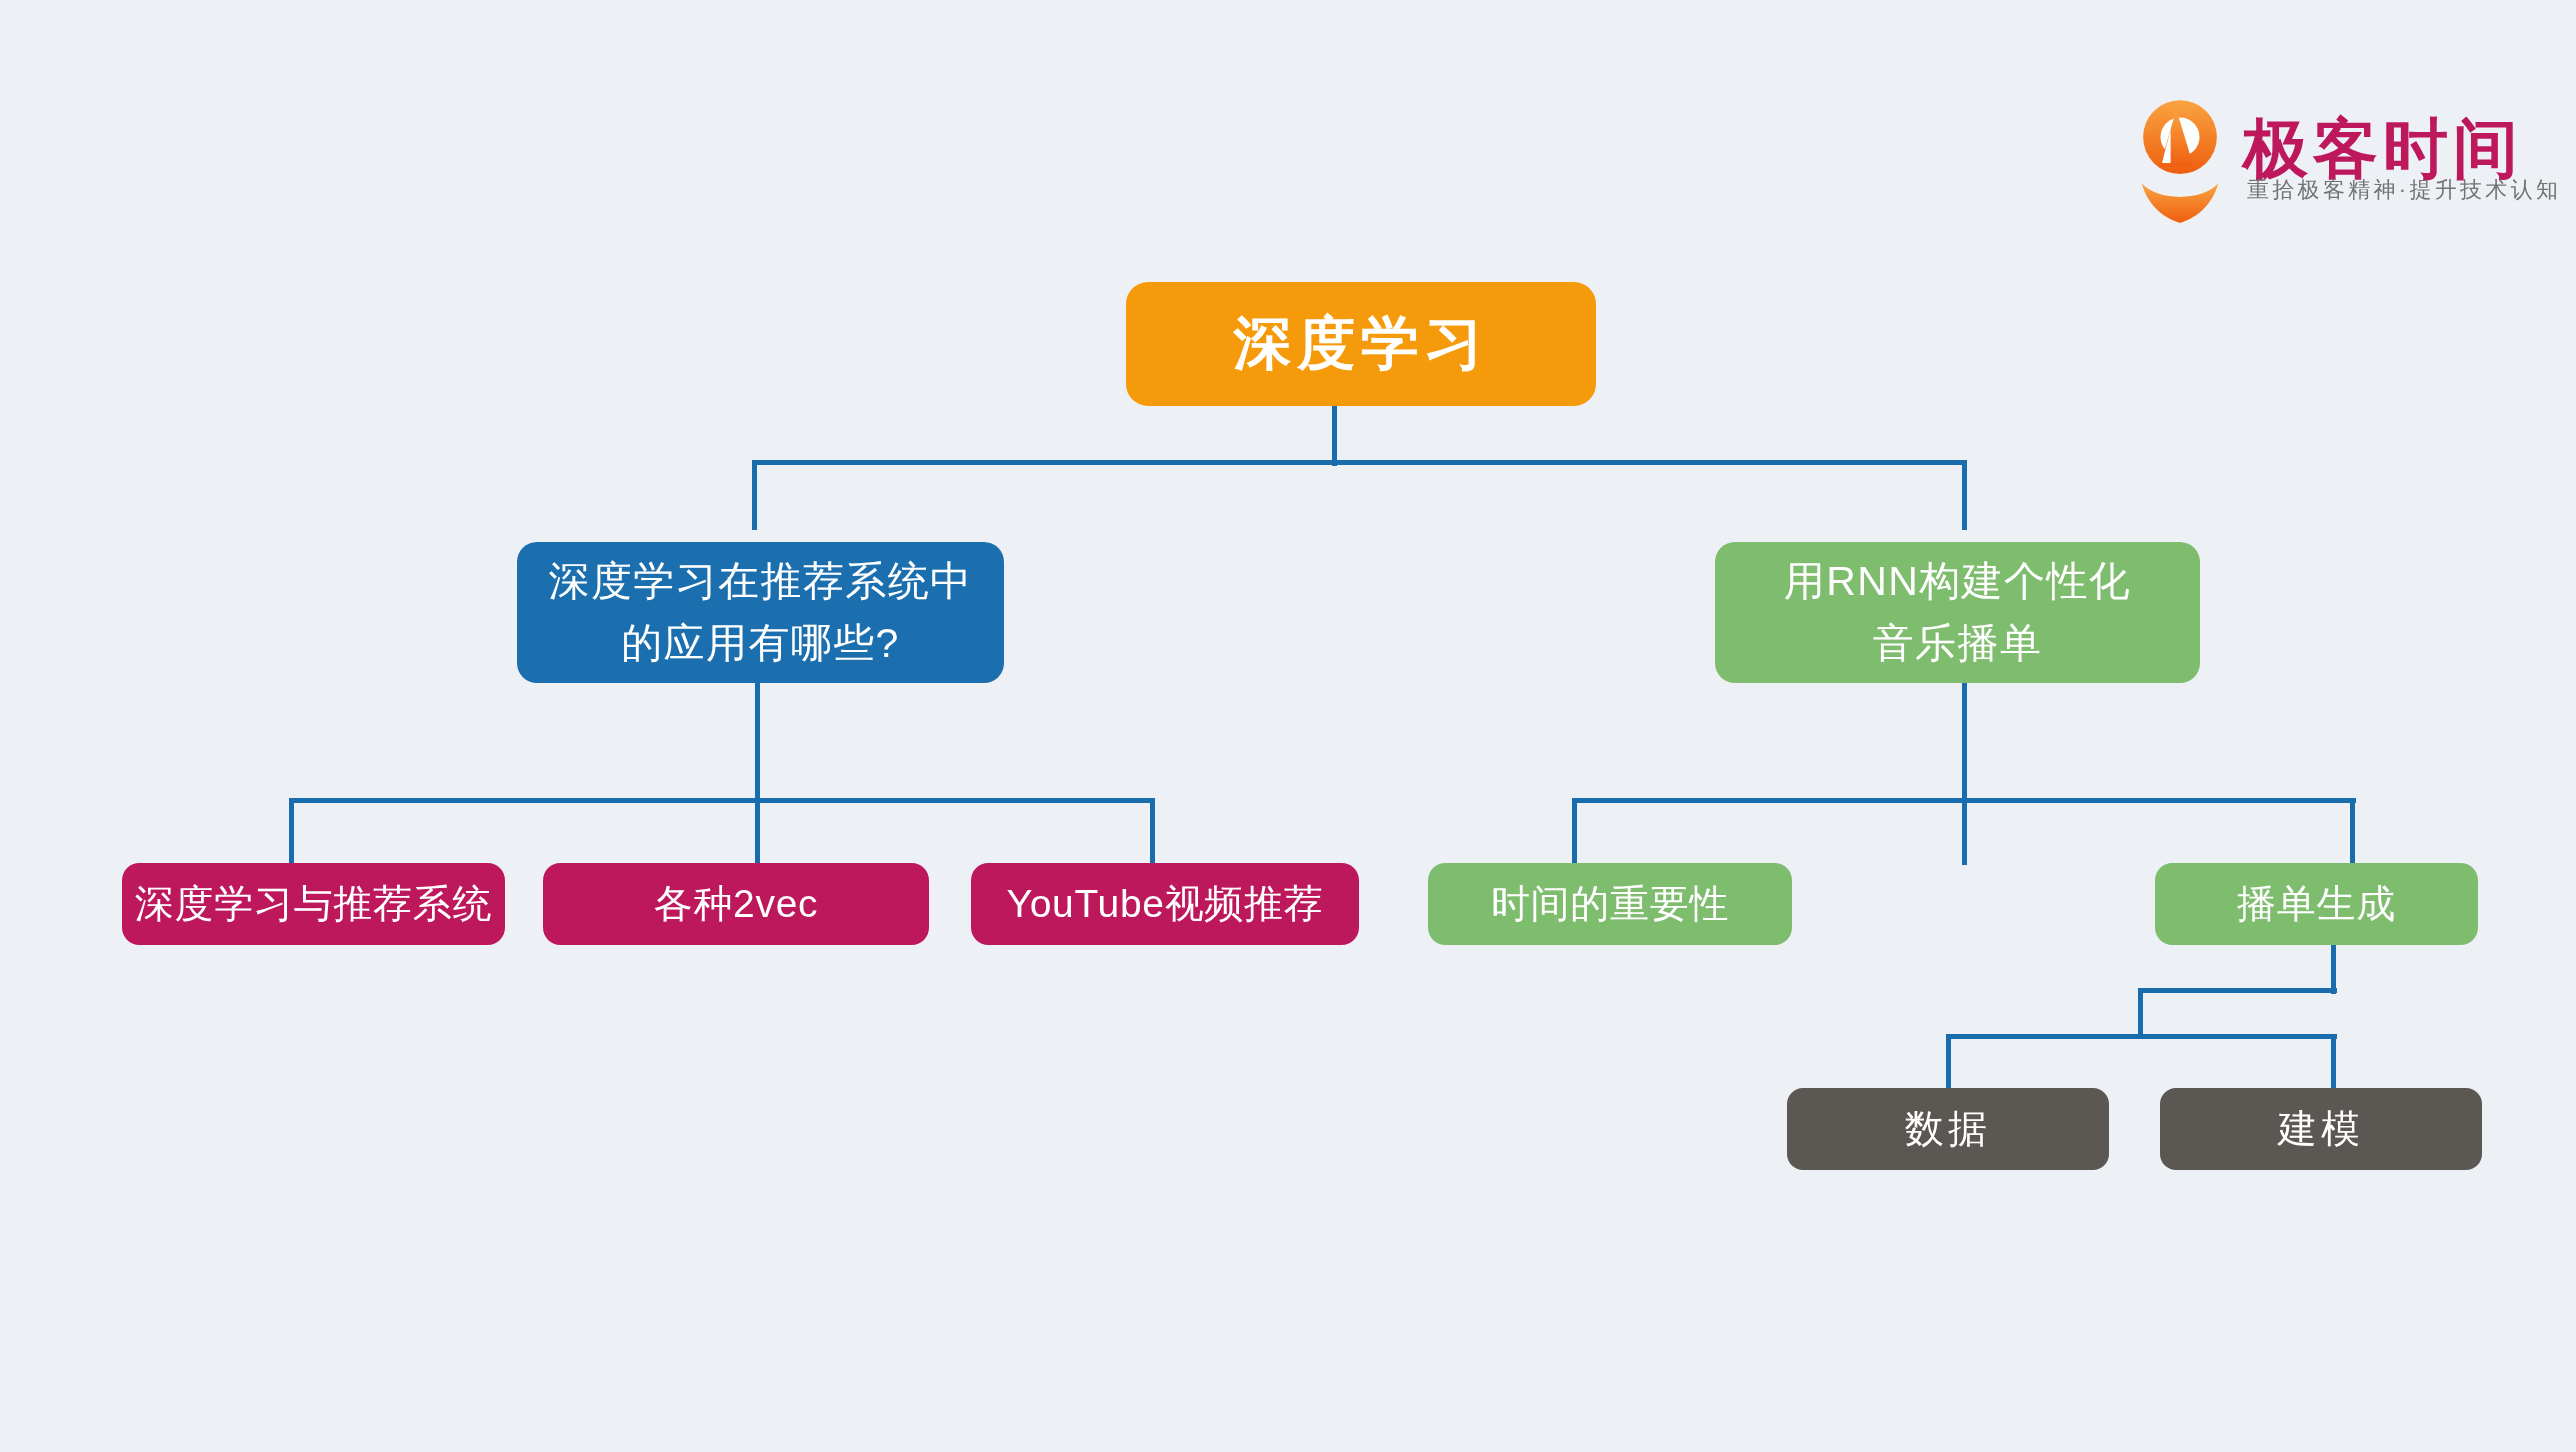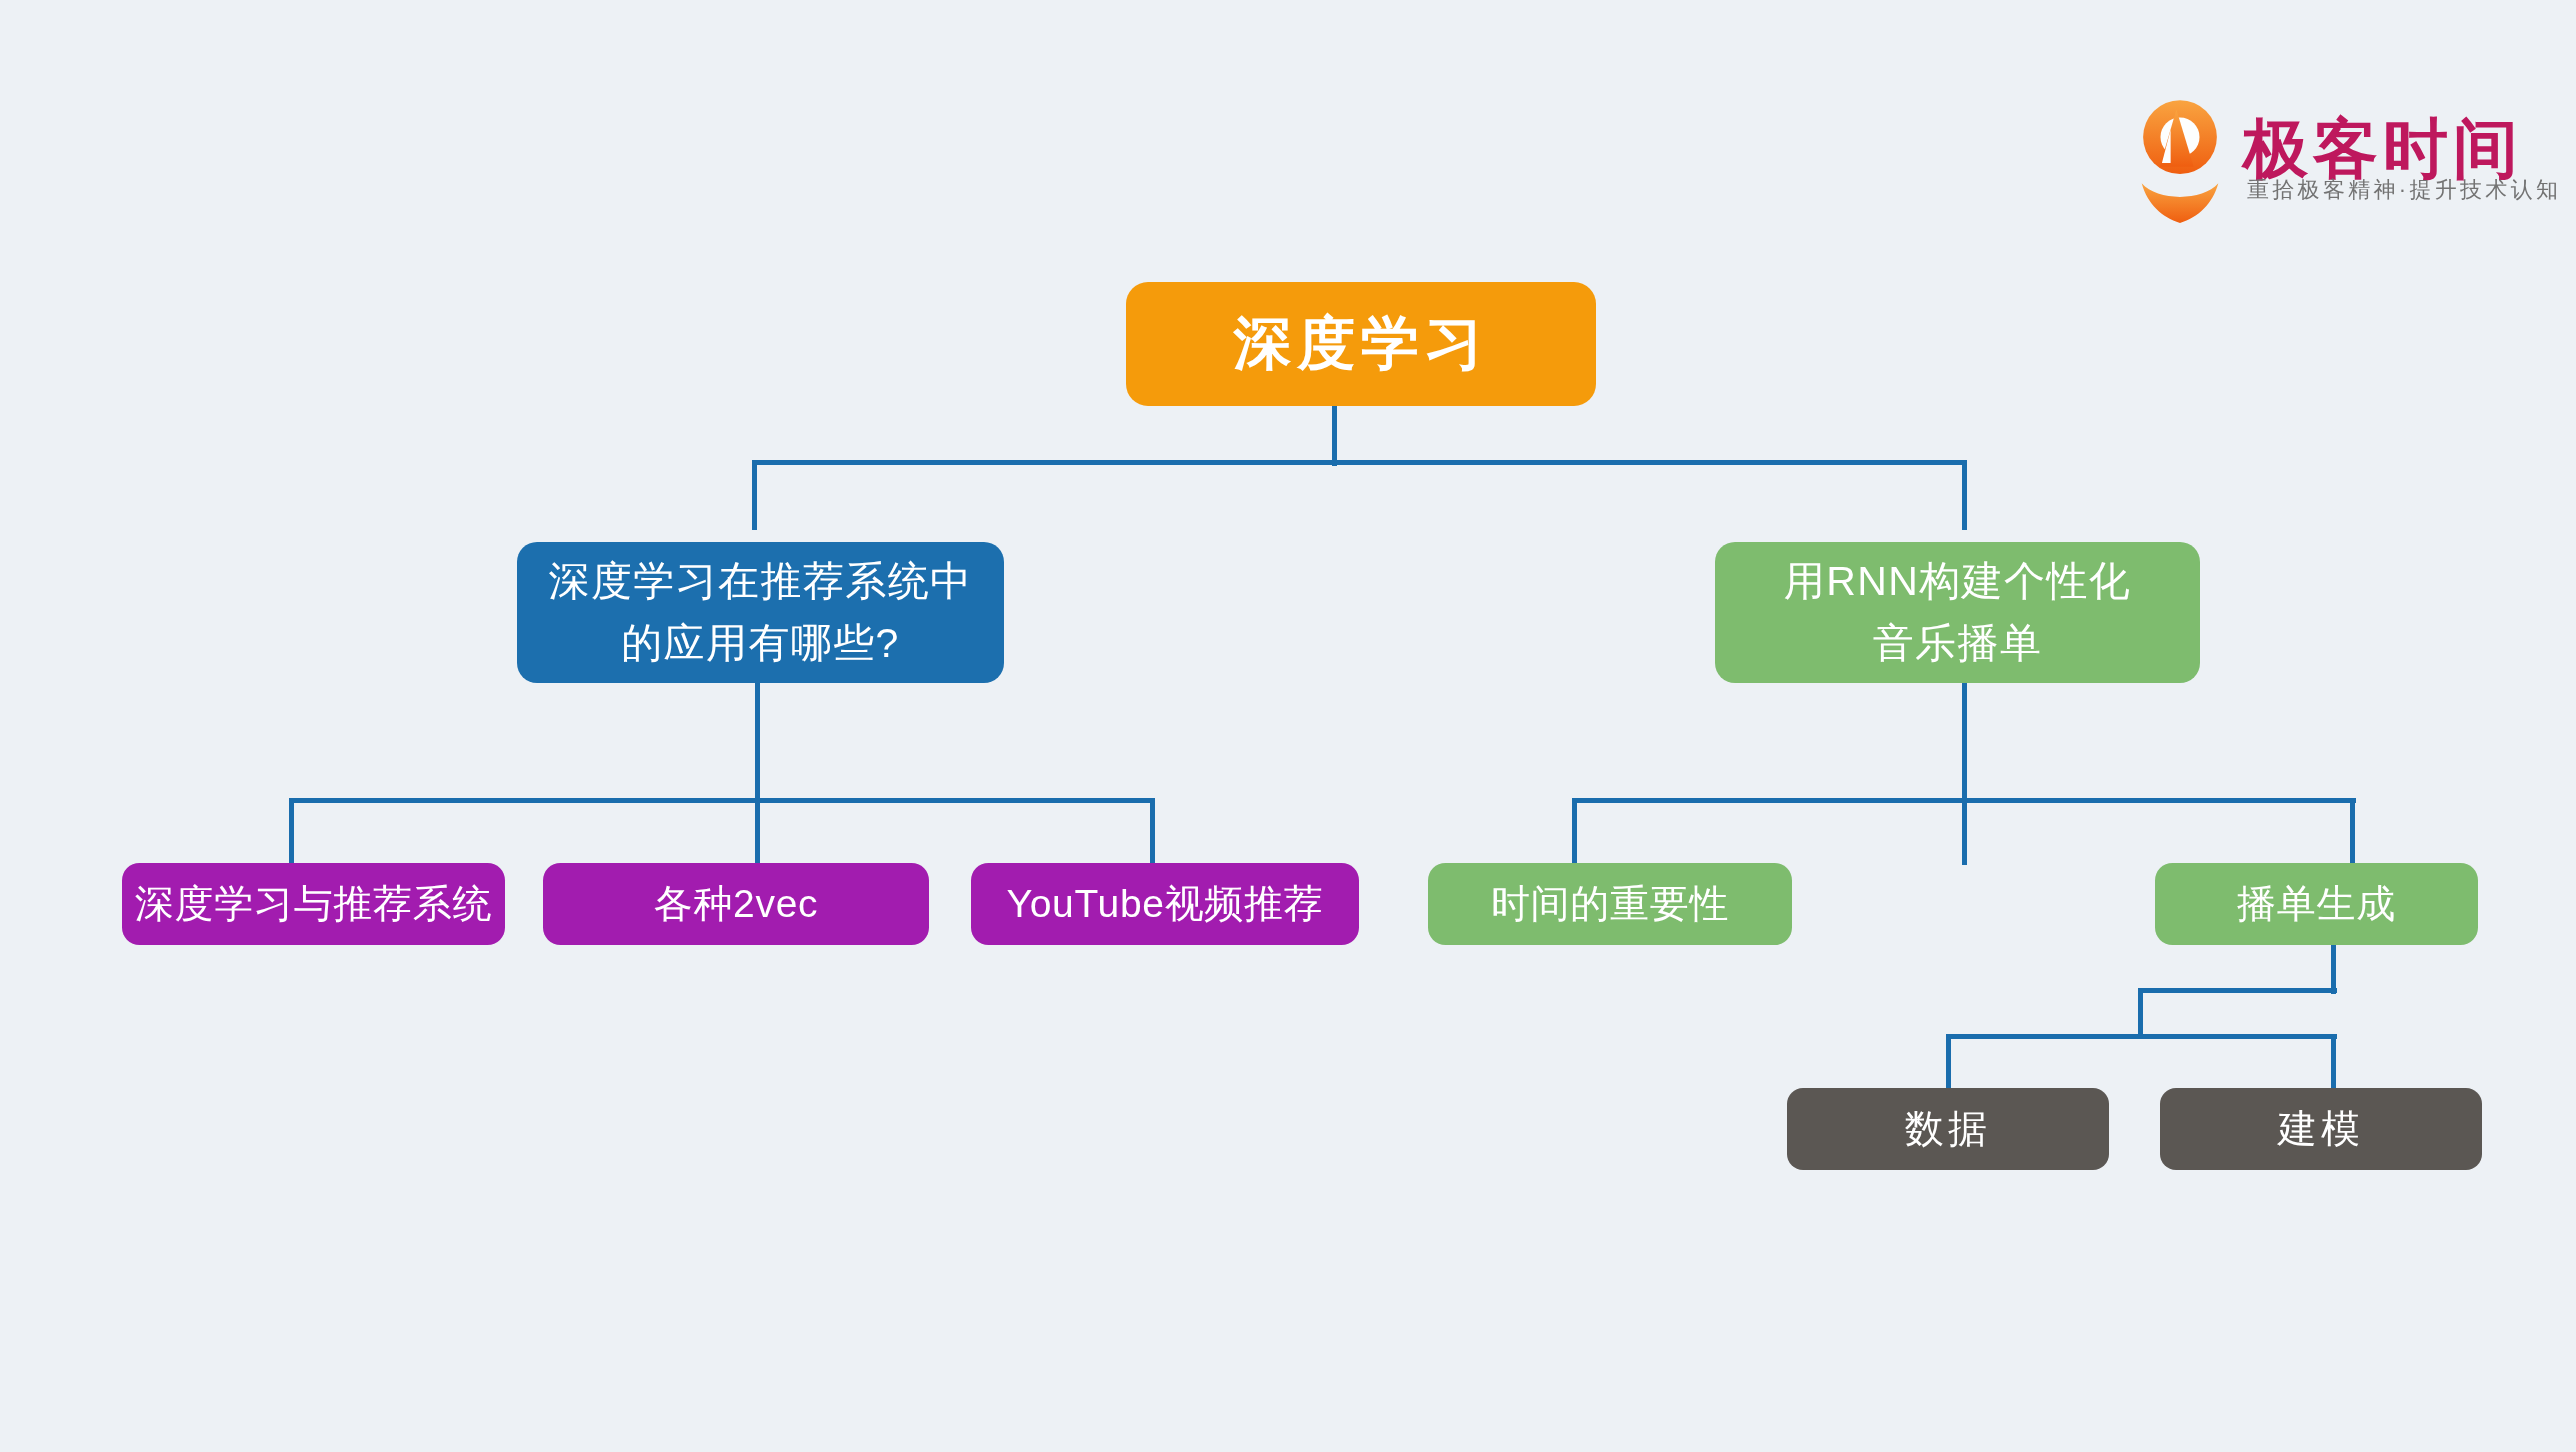--- a/index.html
+++ b/index.html
@@ -17,21 +17,21 @@
   }
   .node-root{
     left:1100px;top:282px;width:470px;height:124px;border-radius:22px;
     background:#F59B0B;font-size:58px;font-weight:bold;letter-spacing:5.8px;margin-left:26px;
   }
   .node-l1{width:487px;height:141px;top:530px;border-radius:20px;
     font-size:41px;line-height:1.5;letter-spacing:1.4px;margin-top:12px;}
   .node-l1-left{left:517px;background:#1C6FAE;}
   .node-l1-right{left:1715px;width:485px;background:#7EBC6E;}
   .node-l2{top:863px;height:82px;border-radius:17.4px;font-size:39px;letter-spacing:0.7px;}
-  .node-blue{background:#a21caf;}
+  .node-blue{background:#be185d;}
   .node-green{background:#7EBC6E;}
   .n-b1{left:122px;width:383px;}
   .n-b2{left:543px;width:386px;}
   .n-b3{left:971px;width:388px;}
   .n-g1{left:1428px;width:364px;}
   .n-g2{left:1794px;width:323px;}
   .n-g3{left:2155px;width:323px;}
   .node-l3{top:1088px;height:82px;border-radius:16px;background:#5B5753;
     font-size:39px;letter-spacing:4.3px;}
   .n-d1{left:1787px;width:322px;}

